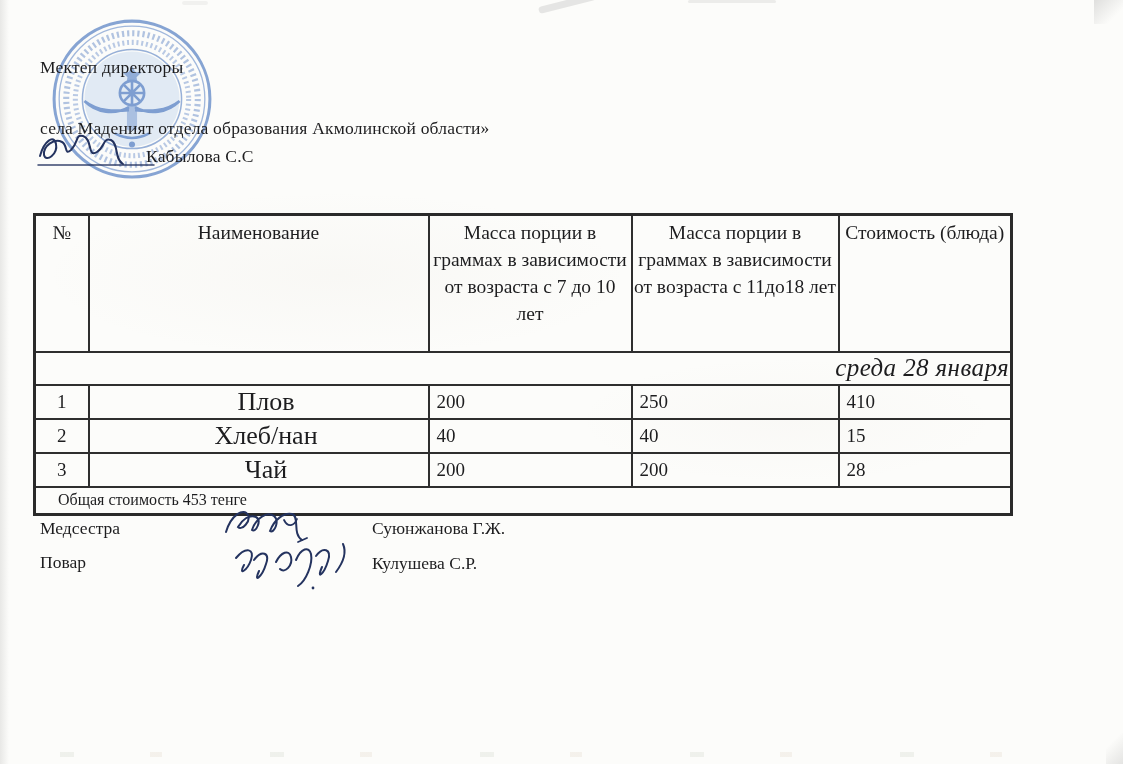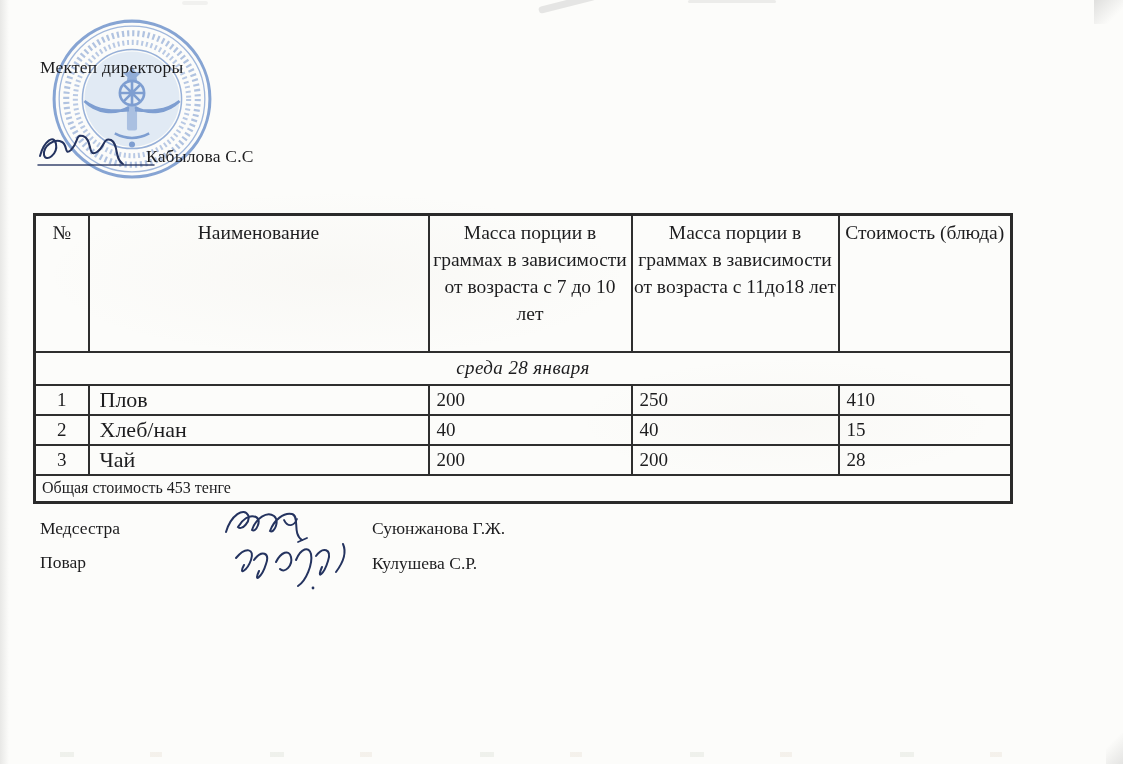--- a/index.html
+++ b/index.html
@@ -32,26 +32,26 @@
   
   .hdr-line{z-index:2;font-size:17.5px;letter-spacing:.2px;white-space:nowrap;}
   .sig-svg{z-index:3;}
   
   .doc-title{left:60px;top:174px;width:965px;text-align:center;font-size:22px;font-weight:bold;font-style:italic;letter-spacing:.3px;z-index:2;}
   
   table.menu{position:absolute;left:33px;top:213px;width:977px;border-collapse:collapse;table-layout:fixed;z-index:2;}
   table.menu td, table.menu th{border:2px solid #2e2e2e;font-weight:normal;overflow:hidden;}
   table.menu{border:3px solid #2a2a2a;}
   th.colhead{vertical-align:top;text-align:center;font-size:19.5px;line-height:27px;padding-top:3px;}
-  td.daterow{height:29px;text-align:center;font-style:italic;font-size:19px;letter-spacing:.4px;}
+  td.daterow{height:29px;text-align:right;font-style:italic;font-size:25px;letter-spacing:.4px;}
   td.cnum{text-align:center;font-weight:bold;font-size:19px;}
-  td.cname{text-align:left;padding-left:10px;font-size:22px;}
+  td.cname{text-align:center;padding-left:16px;font-size:26px;}
   td.cval{text-align:left;padding-left:7px;font-weight:bold;font-size:19px;border-radius:12px;}
   tr.item{height:27px;}
-  td.totalrow{height:23px;font-size:16px;padding-left:6px;}
+  td.totalrow{height:23px;font-size:16px;padding-left:22px;}
   
   .foot-label{font-size:17.5px;z-index:2;}
 </style>
 </head>
 <body>
 
 <div class="scan">
 
   <div class="abs edge-left"></div>
   <div class="abs smudge smudge-a"></div>
@@ -76,20 +76,21 @@
         <path d="M82,96 C68,104 50,102 38,90 C52,101 68,100 82,99"></path>
         <path d="M88,96 C102,104 120,102 132,90 C118,101 102,100 88,99"></path>
         <rect x="80" y="95" width="10" height="24" rx="2" fill="#4673bd" stroke="none" opacity="0.55"></rect>
         <path d="M68,122 Q85,131 102,122"></path>
         <circle cx="85" cy="133" r="3" fill="#4673bd" stroke="none"></circle>
       </g>
     </g>
   </svg>
 
   <div class="abs hdr-line" style="left:40px;top:57px">Мектеп директоры</div>
+  <div class="abs hdr-line" style="left:40px;top:118px">села Маденият отдела образования Акмолинской области»</div>
 
   <svg class="abs sig-svg" style="left:34px;top:128px" width="140" height="44" viewBox="0 0 140 44">
     <g stroke="#24335f" fill="none" stroke-width="2" stroke-linecap="round">
       <path d="M6,28 C10,13 20,6 22,16 C24,26 12,35 10,27 C9,18 20,10 28,14 C34,17 30,28 37,22 C45,14 41,6 49,8 C59,11 53,30 63,24 C71,19 69,9 77,12 C85,16 80,31 89,36"></path>
       <path d="M4,37 L120,37" stroke-width="1.5" opacity="0.9"></path>
     </g>
   </svg>
   <div class="abs hdr-line" style="left:146px;top:146px">Кабылова С.С</div>
 
 

